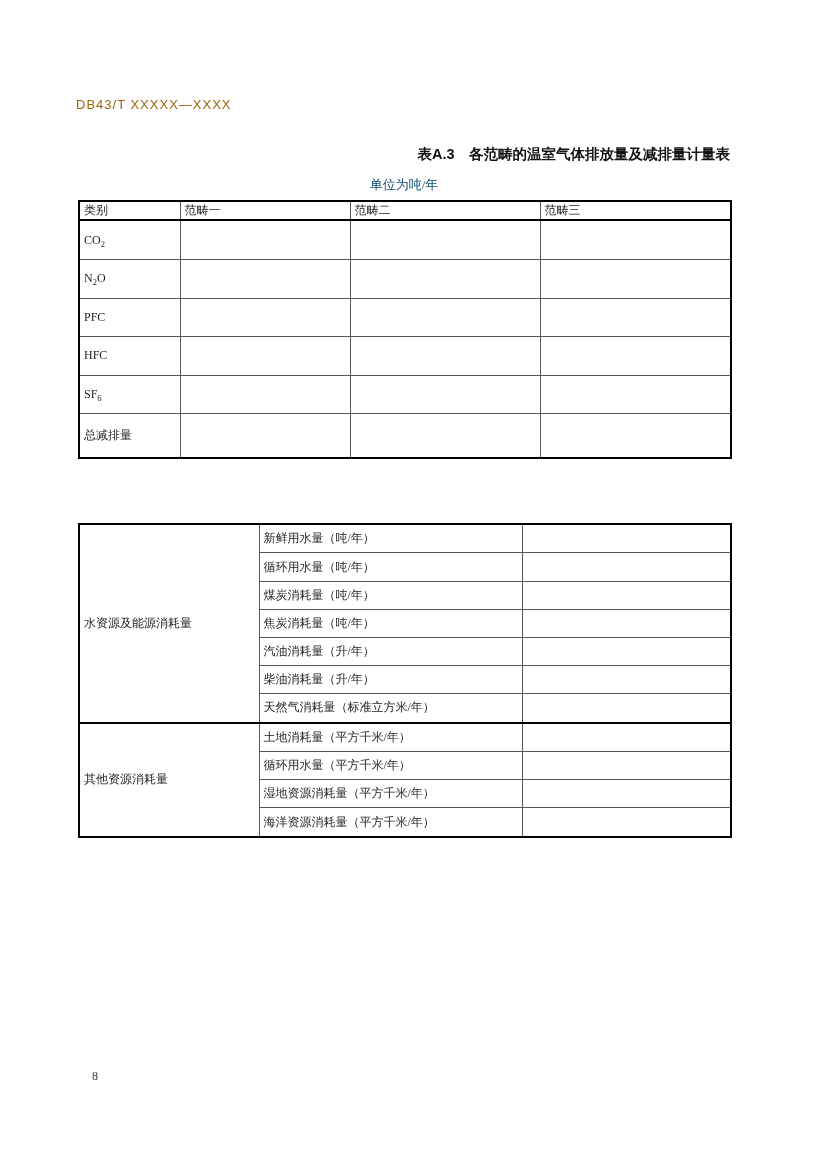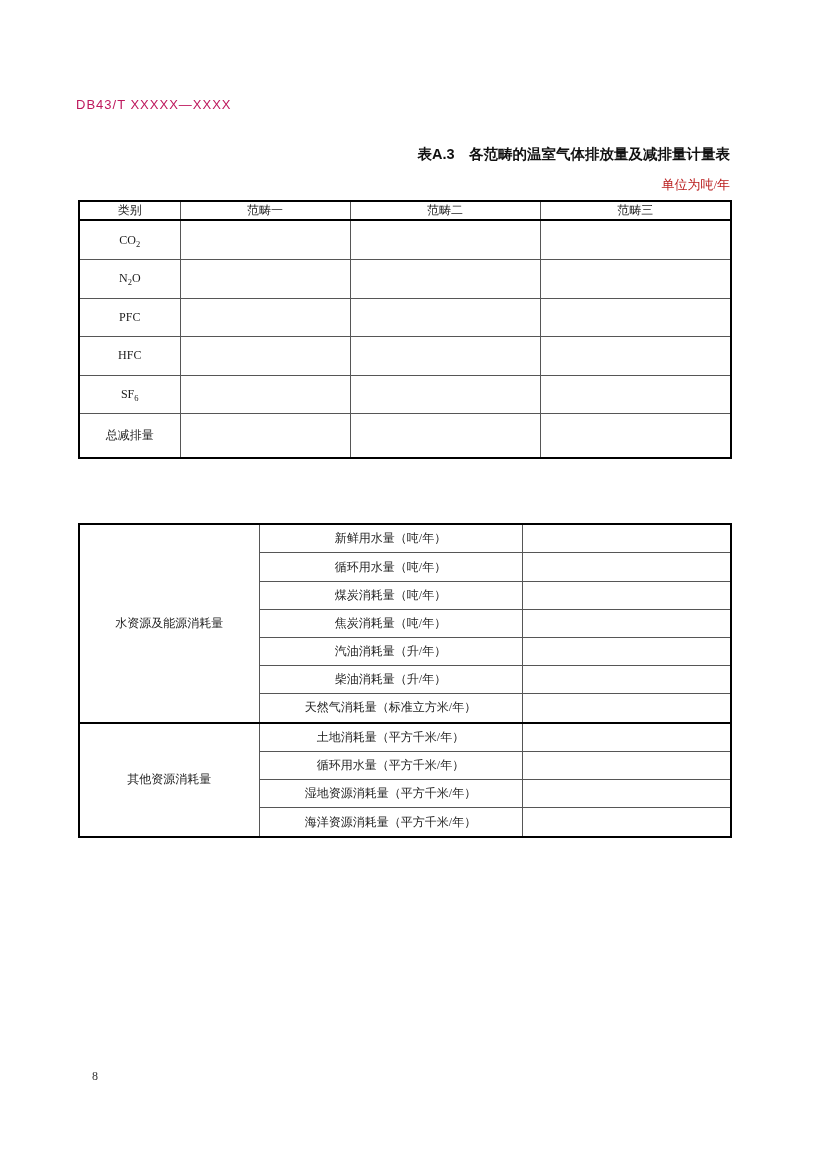--- a/index.html
+++ b/index.html
@@ -16,60 +16,60 @@
     color: #1c1c1c;
     overflow: hidden;
   }
   .doc-code {
     position: absolute;
     left: 76px;
     top: 97px;
     font-family: "Liberation Sans", "DejaVu Sans", sans-serif;
     font-size: 13px;
     letter-spacing: 1px;
-    color: #be185d;
+    color: #a16207;
     white-space: pre;
   }
   .table-title {
     position: absolute;
     left: 78px;
     width: 652px;
     text-align: right;
     font-family: "Liberation Sans", "DejaVu Sans", sans-serif;
     font-weight: bold;
     font-size: 14.5px;
     color: #111111;
   }
   .title-a3 { top: 145px; }
   .title-a4 { top: 489px; }
   .unit-note {
     position: absolute;
     left: 78px;
     width: 652px;
     top: 176px;
-    text-align: right;
+    text-align: center;
     font-size: 13px;
-    color: #b91c1c;
+    color: #0c4a6e;
   }
   table.doc-table {
     position: absolute;
     left: 78px;
     border-collapse: collapse;
     table-layout: fixed;
     width: 652px;
     border: 2px solid #000000;
     font-size: 12px;
     color: #1c1c1c;
   }
   table.t3 { top: 200px; height: 259px; }
   table.t4 { top: 523px; height: 315px; }
   .doc-table th, .doc-table td {
     border: 1px solid #565656;
     padding: 0 4px;
-    text-align: center;
+    text-align: left;
     vertical-align: middle;
     font-weight: normal;
     overflow: hidden;
     margin-left: 40px;
   }
   table.t3 thead th {
     border-bottom: 2px solid #000000;
   }
   tr.group-start td {
     border-top: 2px solid #000000;

